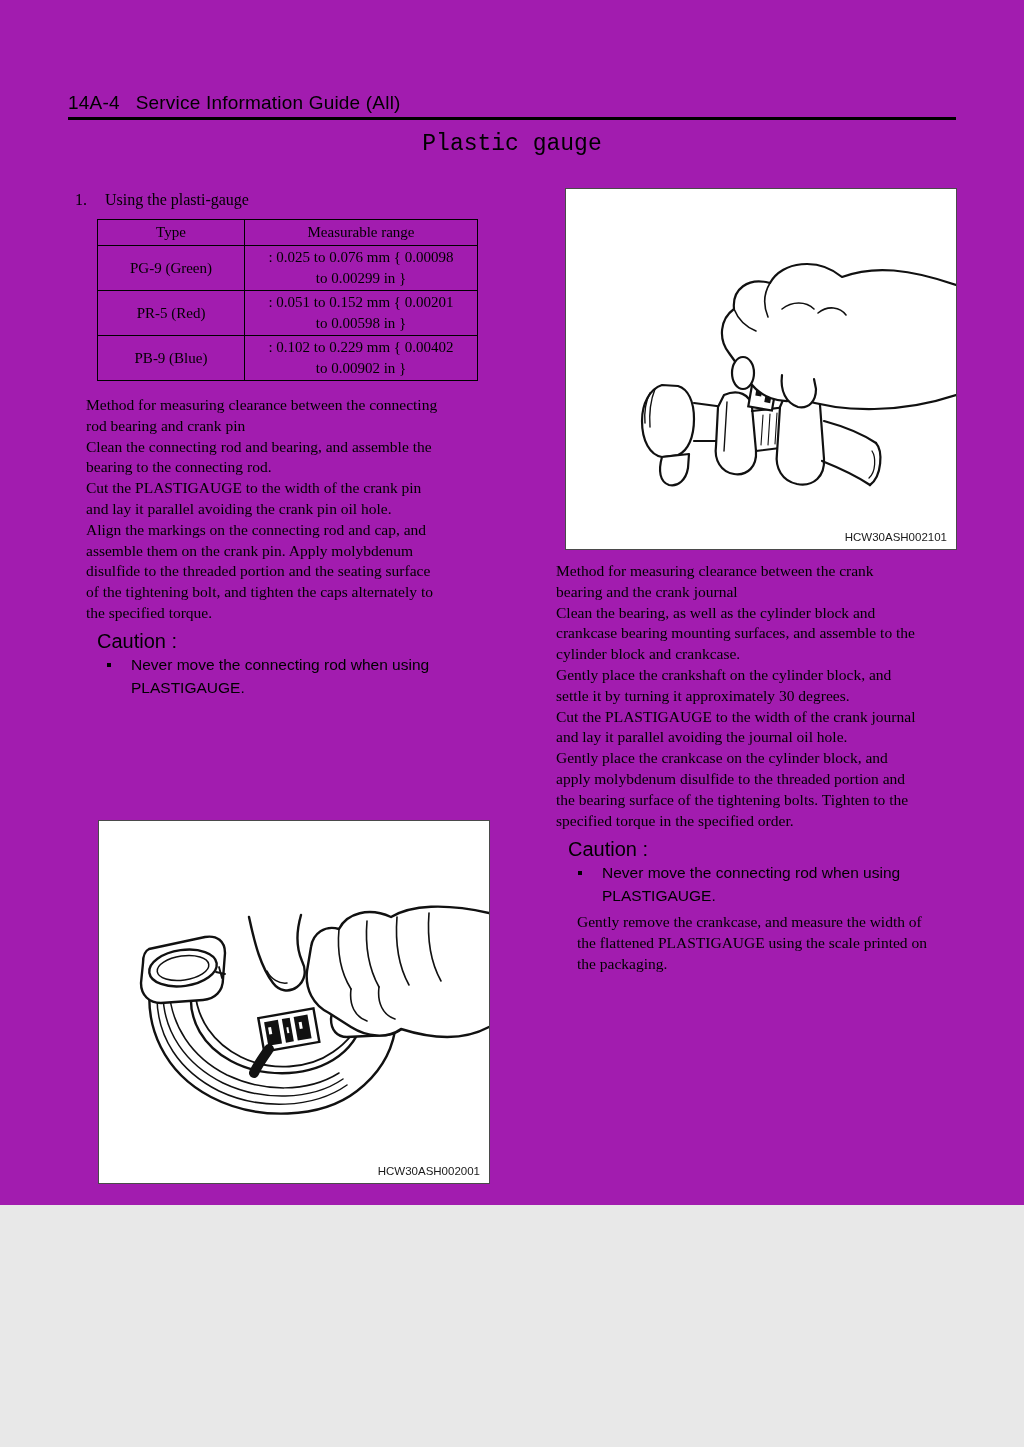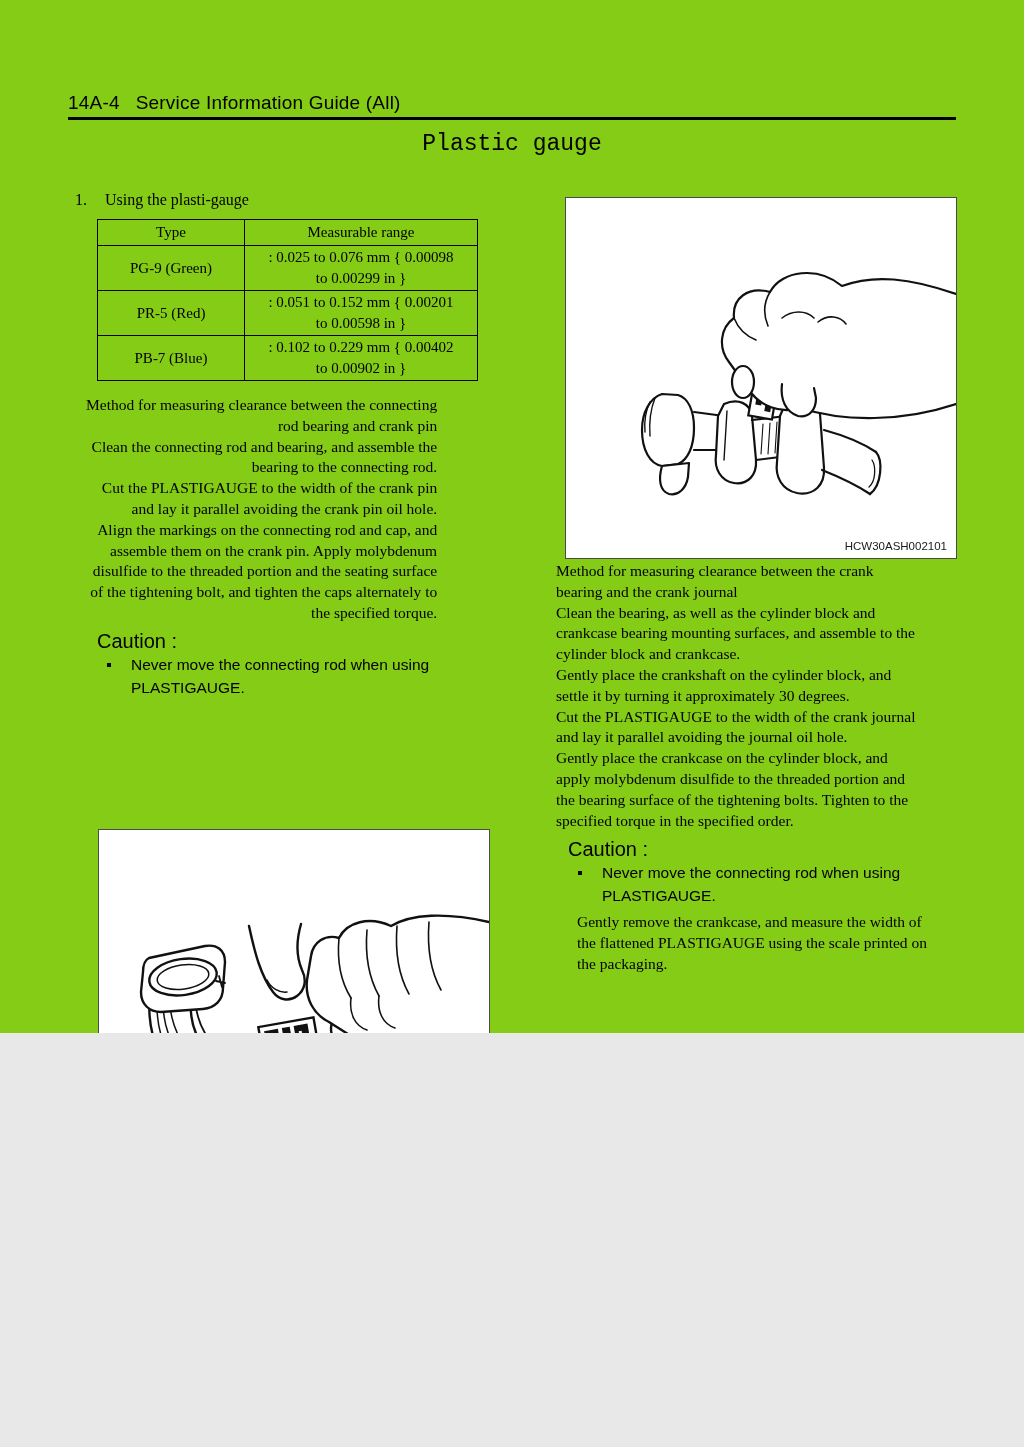--- a/index.html
+++ b/index.html
@@ -1,16 +1,16 @@
 <!DOCTYPE html>
 <html><head>
 <meta charset="utf-8">
 <style>
   html,body{margin:0;padding:0;background:#e8e8e8;}
-  .page{position:relative;width:1024px;height:1033px;background:#84cc16;color:#000;
+  .page{position:relative;width:1024px;height:1205px;background:#a21caf;color:#000;
         font-family:"Liberation Serif",serif;overflow:hidden;}
   .sans{font-family:"Liberation Sans",sans-serif;}
 
   .hdr{position:absolute;left:68px;top:92px;font-size:19px;letter-spacing:.2px;}
   .hdr .gap{display:inline-block;width:16px;}
   .hdr-rule{position:absolute;left:68px;top:117px;width:888px;height:3px;background:#000;}
 
   .page-title{position:absolute;left:0;top:131px;width:1024px;text-align:center;font-size:23px;font-family:Liberation Mono, monospace;}
 
   .list-item{position:absolute;left:75px;top:191px;font-size:16px;}
@@ -21,21 +21,21 @@
   table.spec th,table.spec td{border:1.5px solid #000;text-align:center;padding:0 4px;}
   table.spec th{font-weight:normal;height:25px;}
   table.spec td{height:44px;line-height:21px;}
   table.spec .c-type{width:138px;}
 
   .para{position:absolute;font-size:15.5px;line-height:20.8px;white-space:pre;}
   .caution-label{position:absolute;font-size:20px;}
   .caution-item{position:absolute;font-size:15.5px;line-height:23px;white-space:pre;}
   .bullet{position:absolute;width:4px;height:4px;background:#000;}
 
-  .fig{position:absolute;border:1px solid #4a4a4a;background:#fff;margin-top:9px;}
+  .fig{position:absolute;border:1px solid #4a4a4a;background:#fff;}
   .fig svg{display:block;}
   .fig-code{position:absolute;right:9px;bottom:6px;font-size:11.5px;color:#1a1a1a;}
 
   .footer{position:absolute;left:45px;top:1403px;font-size:16.5px;margin-top:38px;}
 </style>
 </head>
 <body>
 
 <div class="page">
 
@@ -64,30 +64,30 @@
           </td>
     </tr>
     <tr>
       <td>PR-5 (Red)</td>
       <td>
             <div>:  0.051 to 0.152 mm { 0.00201</div>
             <div>to 0.00598 in }</div>
           </td>
     </tr>
     <tr>
-      <td>PB-7 (Blue)</td>
+      <td>PB-9 (Blue)</td>
       <td>
             <div>:  0.102 to 0.229 mm { 0.00402</div>
             <div>to 0.00902 in }</div>
           </td>
     </tr>
   </tbody>
     </table>
 
-  <div class="para" style="left:86px;top:395px;text-align:right;">Method for measuring clearance between the connecting
+  <div class="para" style="left:86px;top:395px;">Method for measuring clearance between the connecting
 rod bearing and crank pin
 Clean the connecting rod and bearing, and assemble the
 bearing to the connecting rod.
 Cut the PLASTIGAUGE to the width of the crank pin
 and lay it parallel avoiding the crank pin oil hole.
 Align the markings on the connecting rod and cap, and
 assemble them on the crank pin. Apply molybdenum
 disulfide to the threaded portion and the seating surface
 of the tightening bolt, and tighten the caps alternately to
 the specified torque.</div>

